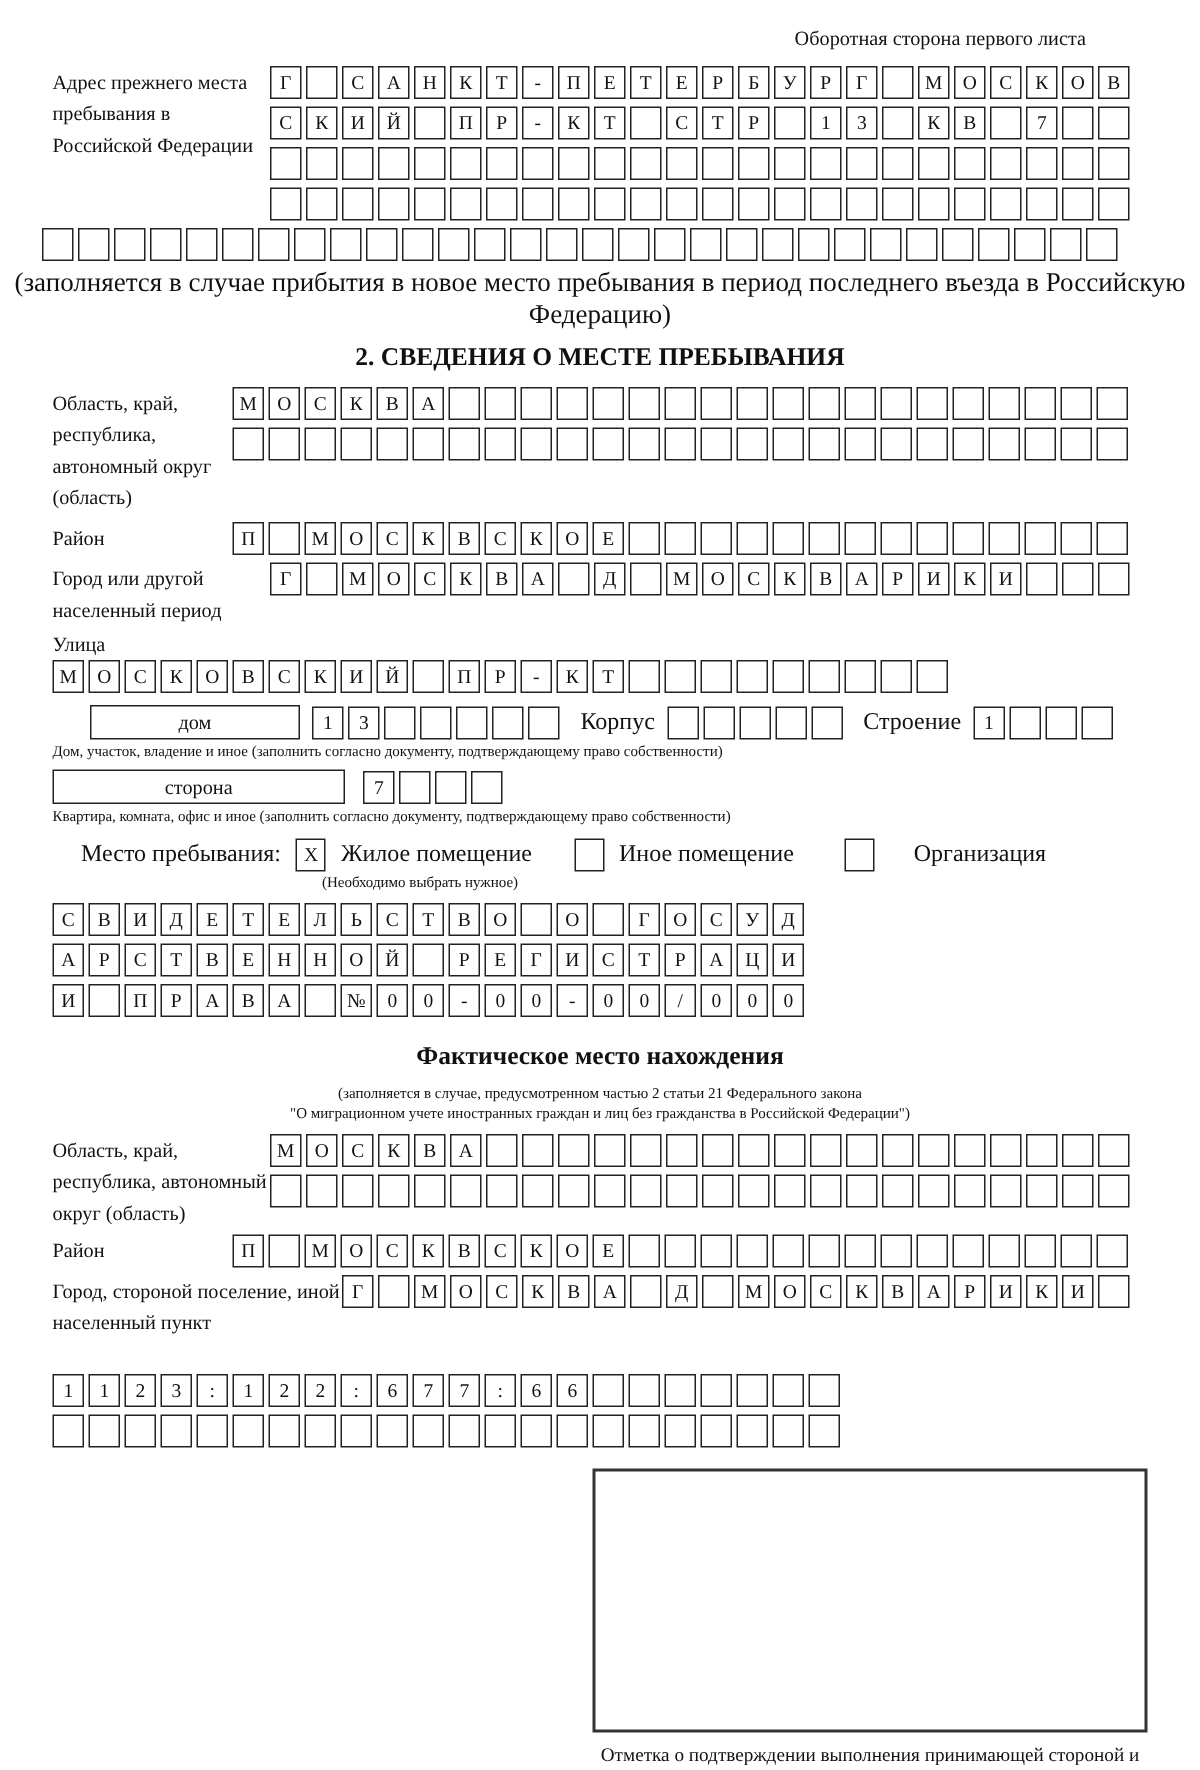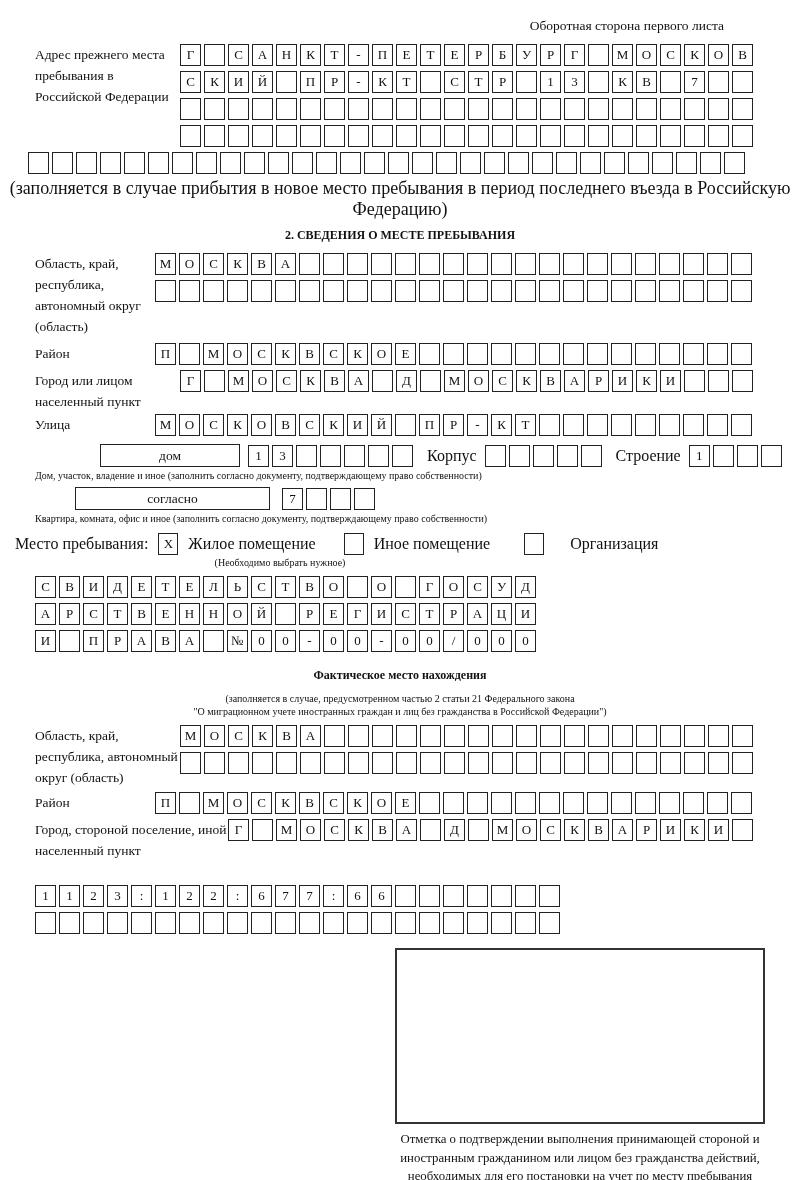--- a/index.html
+++ b/index.html
@@ -19,29 +19,29 @@
   .w215{width:215px;}
   .rows{display:flex;flex-direction:column;gap:5px;}
   .boxrow{display:flex;gap:3px;flex:none;}
   .cell{
     width:21px;height:22px;border:1.6px solid #222;box-sizing:border-box;
     display:flex;align-items:center;justify-content:center;
     font-size:13px;flex:none;background:#fff;
   }
   .caption{font-size:10px;margin:3px 0 6px 35px;}
   .caption-center{font-size:18px;text-align:center;margin:4px 0 8px 0;}
-  .section-title{font-size:12px;font-weight:bold;text-align:center;margin:8px 0 10px 0;}
+  .section-title{font-size:17px;font-weight:bold;text-align:center;margin:8px 0 10px 0;}
   .widebox{
     border:1.6px solid #222;height:23px;box-sizing:border-box;flex:none;
-    display:flex;align-items:center;justify-content:center;font-size:13.5px;margin-left:40px;
+    display:flex;align-items:center;justify-content:center;font-size:13.5px;
   }
   .inline-label{font-size:16px;line-height:23px;flex:none;}
   .house-row{display:flex;align-items:center;gap:8px;margin-left:60px;margin-top:8px;}
   .apt-row{display:flex;align-items:center;gap:12px;margin-left:35px;margin-top:6px;}
-  .stay-row{display:flex;align-items:center;gap:10px;margin-left:15px;margin-top:8px;}
+  .stay-row{display:flex;align-items:center;gap:10px;margin-left:54px;margin-top:8px;}
   .checkbox{
     width:20px;height:22px;border:1.6px solid #222;box-sizing:border-box;flex:none;
     display:flex;align-items:center;justify-content:center;font-size:13px;
   }
   .notes-center{font-size:10px;text-align:center;margin:2px 0;}
   .stamp-box{
     margin:14px 0 0 395px;width:370px;height:176px;
     border:2px solid #333;box-sizing:border-box;
   }
   .stamp-caption{
@@ -285,21 +285,21 @@
       <span class="cell"></span>
       <span class="cell"></span>
       <span class="cell"></span>
       <span class="cell"></span>
       <span class="cell"></span>
       <span class="cell"></span>
     </div>
 </div>
 
 <div class="field-row" style="margin-top:5px;">
-  <div class="label w145">Город или лицом населенный пункт</div>
+  <div class="label w145">Город или другой населенный период</div>
   <div class="boxrow">
       <span class="cell">Г</span>
       <span class="cell"></span>
       <span class="cell">М</span>
       <span class="cell">О</span>
       <span class="cell">С</span>
       <span class="cell">К</span>
       <span class="cell">В</span>
       <span class="cell">А</span>
       <span class="cell"></span>
@@ -314,21 +314,21 @@
       <span class="cell">Р</span>
       <span class="cell">И</span>
       <span class="cell">К</span>
       <span class="cell">И</span>
       <span class="cell"></span>
       <span class="cell"></span>
       <span class="cell"></span>
     </div>
 </div>
 
-<div class="field-row" style="margin-top:2px;">
+<div class="field-row" style="margin-top:2px;flex-direction:column;">
   <div class="label w120">Улица</div>
   <div class="boxrow">
       <span class="cell">М</span>
       <span class="cell">О</span>
       <span class="cell">С</span>
       <span class="cell">К</span>
       <span class="cell">О</span>
       <span class="cell">В</span>
       <span class="cell">С</span>
       <span class="cell">К</span>
@@ -375,21 +375,21 @@
   <div class="boxrow">
       <span class="cell">1</span>
       <span class="cell"></span>
       <span class="cell"></span>
       <span class="cell"></span>
     </div>
 </div>
 <div class="caption">Дом, участок, владение и иное (заполнить согласно документу, подтверждающему право собственности)</div>
 
 <div class="apt-row">
-  <div class="widebox" style="width:195px;">согласно</div>
+  <div class="widebox" style="width:195px;">сторона</div>
   <div class="boxrow">
       <span class="cell">7</span>
       <span class="cell"></span>
       <span class="cell"></span>
       <span class="cell"></span>
     </div>
 </div>
 <div class="caption">Квартира, комната, офис и иное (заполнить согласно документу, подтверждающему право собственности)</div>
 
 <div class="stay-row">

